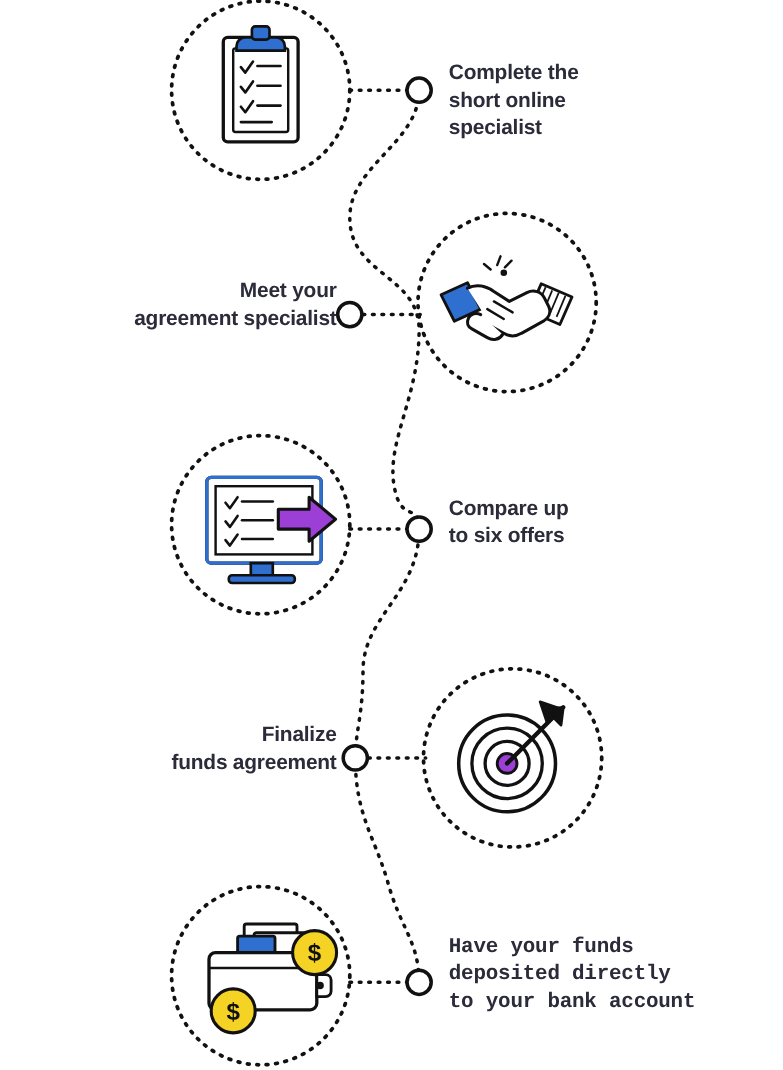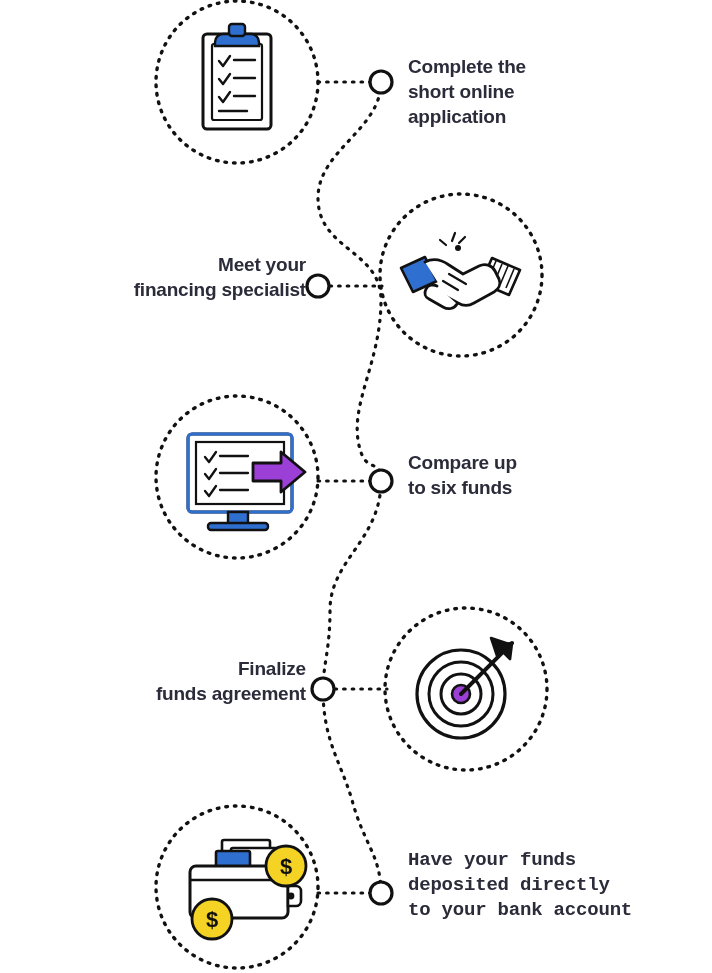--- a/index.html
+++ b/index.html
@@ -172,26 +172,26 @@
       <text x="286" y="874" font-family="Liberation Sans, sans-serif" font-size="22" font-weight="bold" text-anchor="middle" fill="#111111">$</text>
 
       <circle cx="212" cy="919" r="20" fill="#f5d325" stroke="#111111" stroke-width="2.8"></circle>
       <text x="212" y="927" font-family="Liberation Sans, sans-serif" font-size="22" font-weight="bold" text-anchor="middle" fill="#111111">$</text>
     </g>
   </g>
 </svg>
 
 <div class="step-label label-right" id="label-0">Complete the
 short online
-application</div>
+specialist</div>
 
 <div class="step-label label-left" id="label-1">Meet your
-financing specialist</div>
+agreement specialist</div>
 
 <div class="step-label label-right" id="label-2">Compare up
-to six funds</div>
+to six offers</div>
 
 <div class="step-label label-left" id="label-3">Finalize
 funds agreement</div>
 
 <div class="step-label label-right" id="label-4">Have your funds
 deposited directly
 to your bank account</div>
 
 </body></html>

